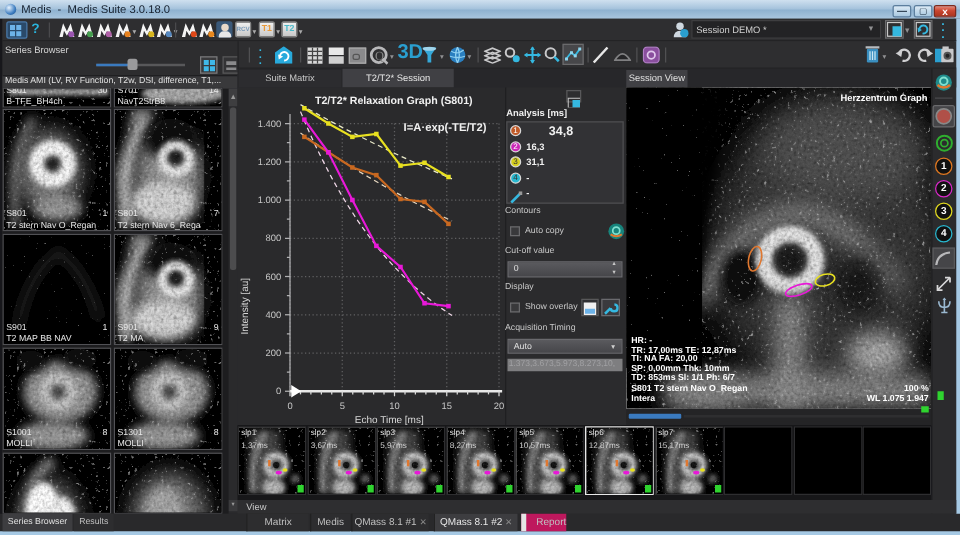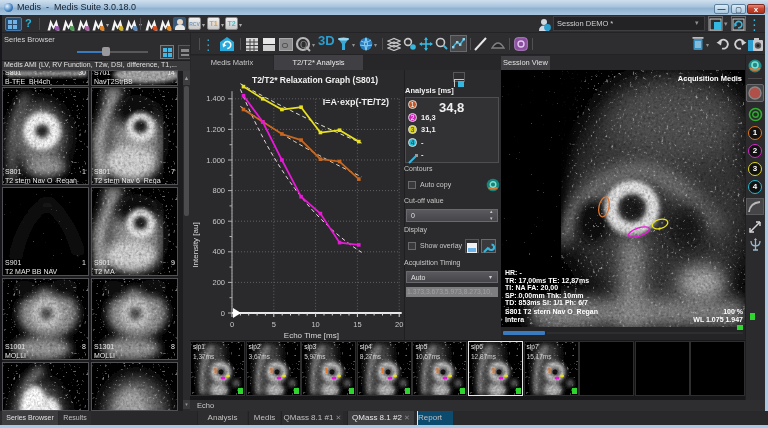--- a/index.html
+++ b/index.html
@@ -317,21 +317,21 @@
   </div>
 <div class="abs" style="left:279px;top:38px;width:14px;height:13px;background:#8a8a8c;border:1px solid #aaa;">
     <div style="position:absolute;left:2px;top:4px;width:6px;height:5px;border:1.5px solid #555;border-radius:2px;"></div>
   </div>
 <div class="abs" style="left:295px;top:36px;width:16px;height:16px;"><svg width="16" height="16">
       <circle cx="8" cy="8" r="6" fill="none" stroke="#b8b8ba" stroke-width="2.2"></circle>
       <line x1="11" y1="11" x2="15" y2="15" stroke="#b8b8ba" stroke-width="2"></line>
       <text x="5" y="12" font-size="10" fill="#888" font-family="Liberation Serif">Q</text>
     </svg></div>
 <div class="t" style="left:312px;top:41px;font-size:6px;color:#909092;font-weight:normal;">▾</div>
-<div class="t" style="left:318px;top:33px;font-size:13px;color:#2a9fd0;font-weight:bold;">3D</div>
+<div class="t" style="left:318px;top:33px;font-size:16px;color:#2a9fd0;font-weight:bold;">3D</div>
 <div class="abs" style="left:337px;top:37px;width:13px;height:14px;"><svg width="13" height="14">
       <path d="M1,1 L12,1 L8,7 L8,13 L5,13 L5,7 Z" fill="#35a8d8"></path>
       <ellipse cx="6.5" cy="2" rx="5.5" ry="1.6" fill="#9fd4ec"></ellipse>
     </svg></div>
 <div class="t" style="left:352px;top:41px;font-size:6px;color:#909092;font-weight:normal;">▾</div>
 <div class="abs" style="left:359px;top:37px;width:14px;height:14px;"><svg width="14" height="14">
       <circle cx="7" cy="7" r="6.3" fill="#2a7fc0"></circle>
       <path d="M2,4 Q7,7 12,3 M1,8 Q7,10 13,8 M7,0.7 Q4,7 7,13.3 M7,0.7 Q10,7 7,13.3" stroke="#8fd0f0" stroke-width="1" fill="none"></path>
     </svg></div>
 <div class="t" style="left:374px;top:41px;font-size:6px;color:#909092;font-weight:normal;">▾</div>
@@ -404,22 +404,22 @@
       <path d="M13.5,5.5 L8,3 L9,8.5 Z" fill="#d0d0d2"></path>
     </svg></div>
 <div class="abs" style="left:748px;top:37px;width:15px;height:13px;"><svg width="15" height="13">
       <rect x="0" y="2" width="6" height="11" fill="#2a9fd0"></rect>
       <rect x="5" y="2" width="10" height="11" rx="1" fill="#c8c8ca"></rect>
       <circle cx="10" cy="7.5" r="3.2" fill="#555"></circle>
       <circle cx="10" cy="7.5" r="1.6" fill="#222"></circle>
       <rect x="6" y="0" width="5" height="2.5" fill="#c8c8ca"></rect>
     </svg></div>
 <div class="abs" style="left:190px;top:55px;width:575px;height:15px;background:#27272a;"></div>
-<div class="abs" style="left:191px;top:56px;width:82px;height:14px;background:#2c2c2f;color:#c8c8c8;font-size:7.5px;text-align:center;line-height:14px;">Medis Matrix</div>
-<div class="abs" style="left:274px;top:55px;width:89px;height:15px;background:#404044;color:#e8e8e8;font-size:7.5px;text-align:center;line-height:15px;">T2/T2* Analysis</div>
+<div class="abs" style="left:191px;top:56px;width:82px;height:14px;background:#2c2c2f;color:#c8c8c8;font-size:7.5px;text-align:center;line-height:14px;">Suite Matrix</div>
+<div class="abs" style="left:274px;top:55px;width:89px;height:15px;background:#404044;color:#e8e8e8;font-size:7.5px;text-align:center;line-height:15px;">T2/T2* Session</div>
 <div class="abs" style="left:501px;top:56px;width:49px;height:14px;background:#404044;color:#e0e0e0;font-size:7.5px;text-align:center;line-height:14px;">Session View</div>
 <div class="abs" style="left:190px;top:70px;width:214px;height:270px;background:#2a2a2c;"></div>
 <svg width="214" height="270" style="position:absolute;left:190px;top:70px">
     <rect width="214" height="270" fill="#2a2a2c"></rect>
     <line x1="42" y1="243.0" x2="209.2" y2="243.0" stroke="#606062" stroke-width="1" stroke-dasharray="1,2"></line>
     <line x1="42" y1="212.4" x2="209.2" y2="212.4" stroke="#606062" stroke-width="1" stroke-dasharray="1,2"></line>
     <line x1="42" y1="181.8" x2="209.2" y2="181.8" stroke="#606062" stroke-width="1" stroke-dasharray="1,2"></line>
     <line x1="42" y1="151.2" x2="209.2" y2="151.2" stroke="#606062" stroke-width="1" stroke-dasharray="1,2"></line>
     <line x1="42" y1="120.6" x2="209.2" y2="120.6" stroke="#606062" stroke-width="1" stroke-dasharray="1,2"></line>
     <line x1="42" y1="90.0" x2="209.2" y2="90.0" stroke="#606062" stroke-width="1" stroke-dasharray="1,2"></line>
@@ -515,21 +515,21 @@
     <text x="166" y="35" font-size="9" font-weight="bold" fill="#f0f0f0" text-anchor="middle" font-family="Liberation Sans">I=A·exp(-TE/T2)</text>
   </svg>
 <div class="abs" style="left:404px;top:70px;width:97px;height:270px;background:#2b2b2d;border-left:1px solid #1f1f21;"></div>
 <div class="abs" style="left:453px;top:72px;width:12px;height:10px;border:1px solid #58585a;background:#2e2e30;"><svg width="10" height="8">
       <rect x="0.5" y="0.5" width="10" height="8" fill="none" stroke="#c8c8c8"></rect>
       <rect x="4" y="2" width="6" height="6" fill="#35b8e0"></rect>
     </svg></div>
 <div class="t" style="left:405px;top:86px;font-size:7.5px;color:#f0f0f0;font-weight:bold;">Analysis [ms]</div>
 <div class="abs" style="left:405px;top:97px;width:94px;height:66px;background:#323235;border:1px solid #4f4f51;"></div>
 <div class="abs" style="left:408px;top:100px;width:9px;height:9px;border-radius:5px;background:#c05a28;border:1px solid #d8d8d8;color:#fff;font-size:6.5px;text-align:center;line-height:8px;">1</div>
-<div class="t" style="left:421px;top:100px;font-size:13px;color:#f0f0f0;font-weight:bold;padding-left:18px;">34,8</div>
+<div class="t" style="left:421px;top:100px;font-size:10px;color:#f0f0f0;font-weight:bold;padding-left:18px;">34,8</div>
 <div class="abs" style="left:408px;top:112.6px;width:9px;height:9px;border-radius:5px;background:#cc28b8;border:1px solid #d8d8d8;color:#fff;font-size:6.5px;text-align:center;line-height:8px;">2</div>
 <div class="t" style="left:421px;top:112.6px;font-size:7.5px;color:#f0f0f0;font-weight:bold;">16,3</div>
 <div class="abs" style="left:408px;top:125.19999999999999px;width:9px;height:9px;border-radius:5px;background:#d8d020;border:1px solid #d8d8d8;color:#333;font-size:6.5px;text-align:center;line-height:8px;">3</div>
 <div class="t" style="left:421px;top:125.19999999999999px;font-size:7.5px;color:#f0f0f0;font-weight:bold;">31,1</div>
 <div class="abs" style="left:408px;top:137.79999999999998px;width:9px;height:9px;border-radius:5px;background:#28b8d0;border:1px solid #d8d8d8;color:#333;font-size:6.5px;text-align:center;line-height:8px;">4</div>
 <div class="t" style="left:421px;top:137.79999999999998px;font-size:7.5px;color:#f0f0f0;font-weight:bold;">-</div>
 <div class="abs" style="left:408px;top:150.39999999999998px;width:10px;height:10px;"><svg width="10" height="10">
       <line x1="1" y1="9" x2="8" y2="2" stroke="#35b8e0" stroke-width="2"></line>
       <rect x="7" y="0" width="3" height="3" fill="#999"></rect>
     </svg></div>
@@ -577,21 +577,21 @@
       <ellipse cx="65" cy="245" rx="28" ry="13" fill="#888" opacity="0.8" filter="url(#b8)"></ellipse>
     </g>
     <path d="M0,0 L84,0 L64,110 L52,224 L0,224 Z" fill="#000" opacity="0.92" filter="url(#b4)"></path>
     <g filter="url(#drk)">
       <rect x="0" y="0" width="60" height="224" fill="#000" opacity="0.01"></rect>
     </g>
     <ellipse cx="103" cy="137" rx="5" ry="10" transform="rotate(12 103 137)" fill="none" stroke="#e07830" stroke-width="1.3"></ellipse>
     <ellipse cx="138" cy="162" rx="11" ry="4" transform="rotate(-18 138 162)" fill="none" stroke="#e818d8" stroke-width="1.3"></ellipse>
     <ellipse cx="159" cy="154" rx="8" ry="4.5" transform="rotate(-15 159 154)" fill="none" stroke="#e8e020" stroke-width="1.3"></ellipse>
   </svg>
-<div class="t" style="left:508px;top:74px;font-size:7.5px;color:#fff;font-weight:bold;left:auto;right:26px;">Acquisition Medis</div>
+<div class="t" style="left:508px;top:74px;font-size:7.5px;color:#fff;font-weight:bold;left:auto;right:26px;">Herzzentrum Graph</div>
 <div class="t" style="left:505px;top:269px;font-size:7px;color:#fff;font-weight:bold;">HR: -</div>
 <div class="t" style="left:505px;top:276.6px;font-size:7px;color:#fff;font-weight:bold;">TR: 17,00ms TE: 12,87ms</div>
 <div class="t" style="left:505px;top:284.20000000000005px;font-size:7px;color:#fff;font-weight:bold;">TI: NA FA: 20,00</div>
 <div class="t" style="left:505px;top:291.80000000000007px;font-size:7px;color:#fff;font-weight:bold;">SP: 0,00mm Thk: 10mm</div>
 <div class="t" style="left:505px;top:299.4000000000001px;font-size:7px;color:#fff;font-weight:bold;">TD: 853ms Sl: 1/1 Ph: 6/7</div>
 <div class="t" style="left:505px;top:308px;font-size:7px;color:#fff;font-weight:bold;">S801 T2 stern Nav O_Regan</div>
 <div class="t" style="left:505px;top:315.5px;font-size:7px;color:#fff;font-weight:bold;">Intera</div>
 <div class="t" style="right:25px;top:308px;font-size:7px;color:#fff;font-weight:bold;">100 %</div>
 <div class="t" style="right:25px;top:315.5px;font-size:7px;color:#fff;font-weight:bold;">WL 1.075 1.947</div>
 <div class="abs" style="left:737px;top:325px;width:6px;height:6px;background:#2fd42f;"></div>
@@ -768,21 +768,21 @@
       <ellipse cx="37" cy="34" rx="2" ry="1.4" fill="#e8e020"></ellipse>
     </svg>
     <div class="t" style="left:2px;top:1px;font-size:6.5px;color:#e8e8e8;">slp7</div>
     <div class="t" style="left:2px;top:11px;font-size:6.5px;color:#d0d0d0;">15,17ms</div>
     <div style="position:absolute;right:1px;bottom:1px;width:5px;height:6px;background:#2fd42f;"></div>
   </div>
 <div class="abs" style="left:579px;top:341px;width:55px;height:55px;background:#000;border:1px solid #2e2e30;"></div>
 <div class="abs" style="left:635px;top:341px;width:55px;height:55px;background:#000;border:1px solid #2e2e30;"></div>
 <div class="abs" style="left:690px;top:341px;width:55px;height:55px;background:#000;border:1px solid #2e2e30;"></div>
 <div class="abs" style="left:190px;top:400px;width:575px;height:11px;background:#2e2e30;"></div>
-<div class="t" style="left:197px;top:401px;font-size:7.5px;color:#c8c8c8;font-weight:normal;">Echo</div>
+<div class="t" style="left:197px;top:401px;font-size:7.5px;color:#c8c8c8;font-weight:normal;">View</div>
 <div class="abs" style="left:183px;top:400px;width:7px;height:9px;background:#3a3a3c;color:#999;font-size:5px;text-align:center;line-height:9px;">▾</div>
 <div class="abs" style="left:0px;top:411px;width:768px;height:14px;background:#29292b;"></div>
 <div class="abs" style="left:2px;top:411px;width:56px;height:14px;background:#3d3d40;color:#e0e0e0;font-size:7px;text-align:center;line-height:14px;">Series Browser</div>
 <div class="abs" style="left:59px;top:411px;width:32px;height:14px;background:#2d2d2f;color:#c0c0c0;font-size:7px;text-align:center;line-height:14px;">Results</div>
-<div class="abs" style="left:197px;top:411px;width:50px;height:14px;background:#2d2d2f;color:#c0c0c0;font-size:8px;text-align:center;line-height:14px;border-left:1px solid #222;">Analysis</div>
+<div class="abs" style="left:197px;top:411px;width:50px;height:14px;background:#2d2d2f;color:#c0c0c0;font-size:8px;text-align:center;line-height:14px;border-left:1px solid #222;">Matrix</div>
 <div class="abs" style="left:248px;top:411px;width:32px;height:14px;background:#2d2d2f;color:#c0c0c0;font-size:8px;text-align:center;line-height:14px;border-left:1px solid #222;">Medis</div>
 <div class="abs" style="left:281px;top:411px;width:62px;height:14px;background:#2d2d2f;color:#c0c0c0;font-size:8px;text-align:center;line-height:14px;border-left:1px solid #222;">QMass 8.1 #1 <span style="color:#888;font-size:7px;">✕</span></div>
 <div class="abs" style="left:347px;top:411px;width:67px;height:14px;background:#3d3d40;color:#e8e8e8;font-size:8px;text-align:center;line-height:14px;border-left:1px solid #222;">QMass 8.1 #2 <span style="color:#888;font-size:7px;">✕</span></div>
-<div class="abs" style="left:417px;top:411px;width:36px;height:14px;background:#0c4a6e;color:#c0c0c0;font-size:8px;text-align:left;line-height:14px;border-left:1px solid #e5e5e5;">Report</div>
+<div class="abs" style="left:417px;top:411px;width:36px;height:14px;background:#be185d;color:#c0c0c0;font-size:8px;text-align:right;line-height:14px;border-left:4px solid #e5e5e5;">Report</div>
 </body></html>

